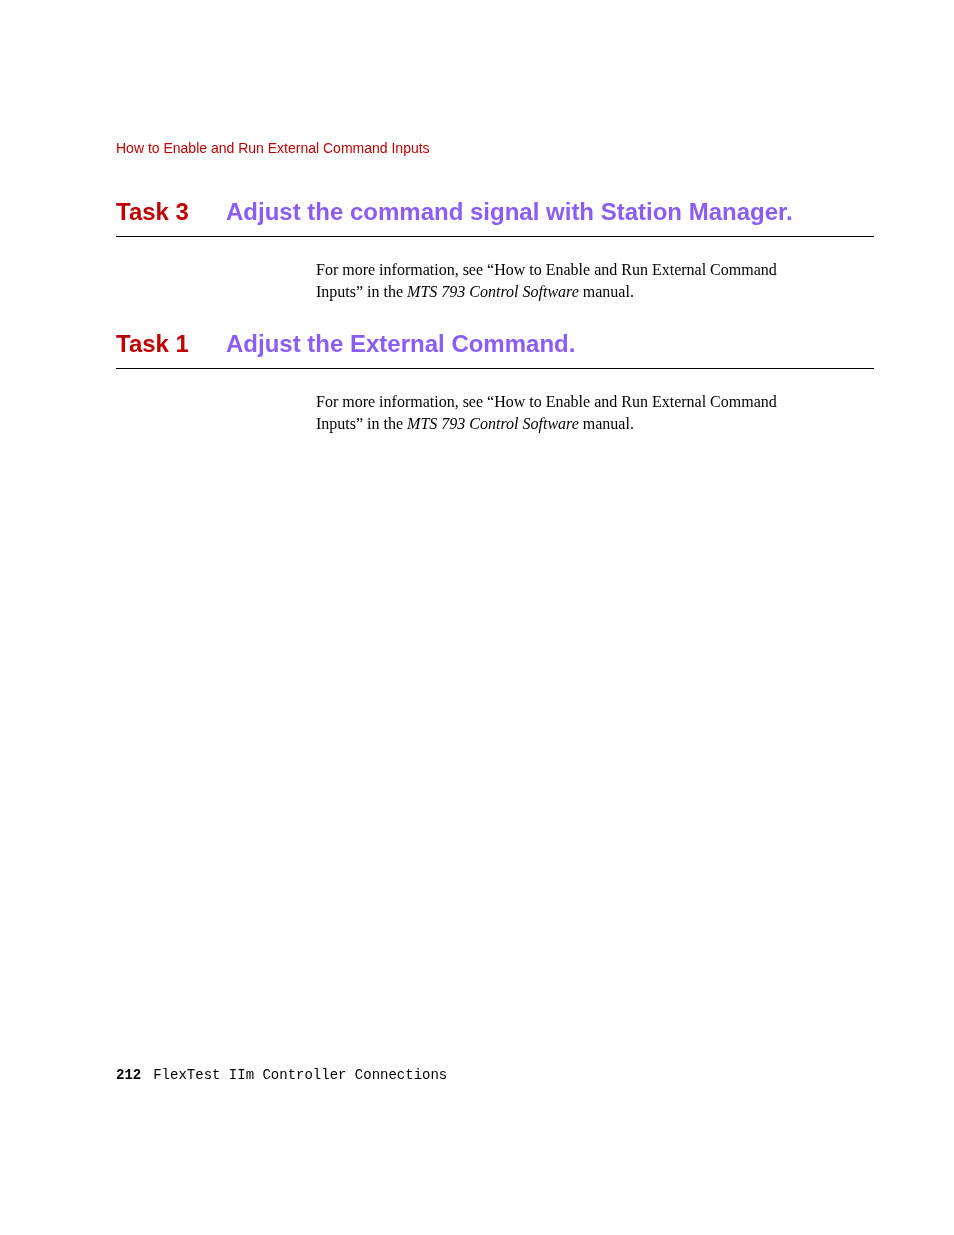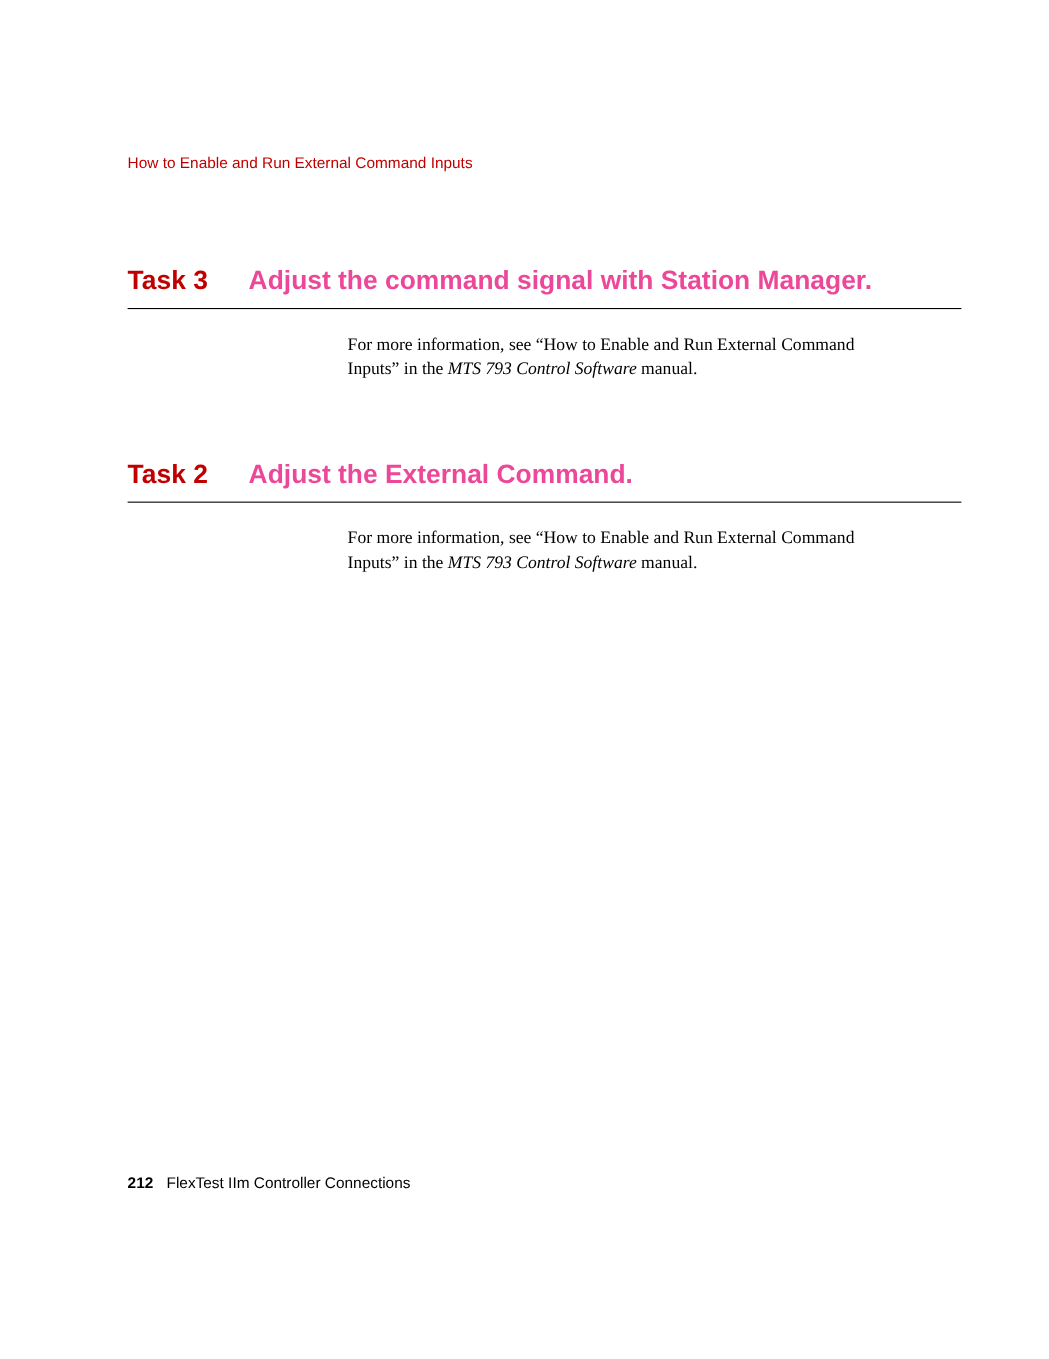--- a/index.html
+++ b/index.html
@@ -26,45 +26,44 @@
   }
   .task-label {
     color: #c00000;
     font-weight: bold;
     font-size: 24px;
     font-family: Arial, Helvetica, sans-serif;
     width: 110px;
     flex: 0 0 110px;
   }
   .task-title {
-    color: #ec4899;
+    color: #8b5cf6;
     font-weight: bold;
     font-size: 24px;
     font-family: Arial, Helvetica, sans-serif;
-    margin-top: 44px;
   }
   .body-para {
     margin-left: 200px;
     font-family: "Times New Roman", Times, serif;
     font-size: 16px;
     line-height: 1.35;
     color: #000000;
     margin-bottom: 28px;
     max-width: 510px;
   }
   .body-para .italic { font-style: italic; }
   .footer {
     position: absolute;
     left: 116px;
     right: 116px;
     bottom: 152px;
     display: flex;
     justify-content: space-between;
     align-items: baseline;
-    font-family: Liberation Sans, sans-serif;
+    font-family: Liberation Mono, monospace;
     font-size: 14px;
   }
   .footer .left { display: flex; gap: 12px; }
   .footer .page-num { font-weight: bold; }
 </style>
 </head>
 <body>
 
 <div class="page">
 
@@ -75,21 +74,21 @@
       <span class="task-label">Task 3</span>
       <span class="task-title">Adjust the command signal with Station Manager.</span>
     </div>
     <p class="body-para">
       <span>For more information, see “How to Enable and Run External Command Inputs” in the </span><span class="italic">MTS 793 Control Software</span><span> manual.</span>
     </p>
   </div>
 
   <div class="task-block">
     <div class="task-heading">
-      <span class="task-label">Task 2</span>
+      <span class="task-label">Task 1</span>
       <span class="task-title">Adjust the External Command.</span>
     </div>
     <p class="body-para">
       <span>For more information, see “How to Enable and Run External Command Inputs” in the </span><span class="italic">MTS 793 Control Software</span><span> manual.</span>
     </p>
   </div>
 
   <div class="footer">
     <div class="left">
       <span class="page-num">212</span>

